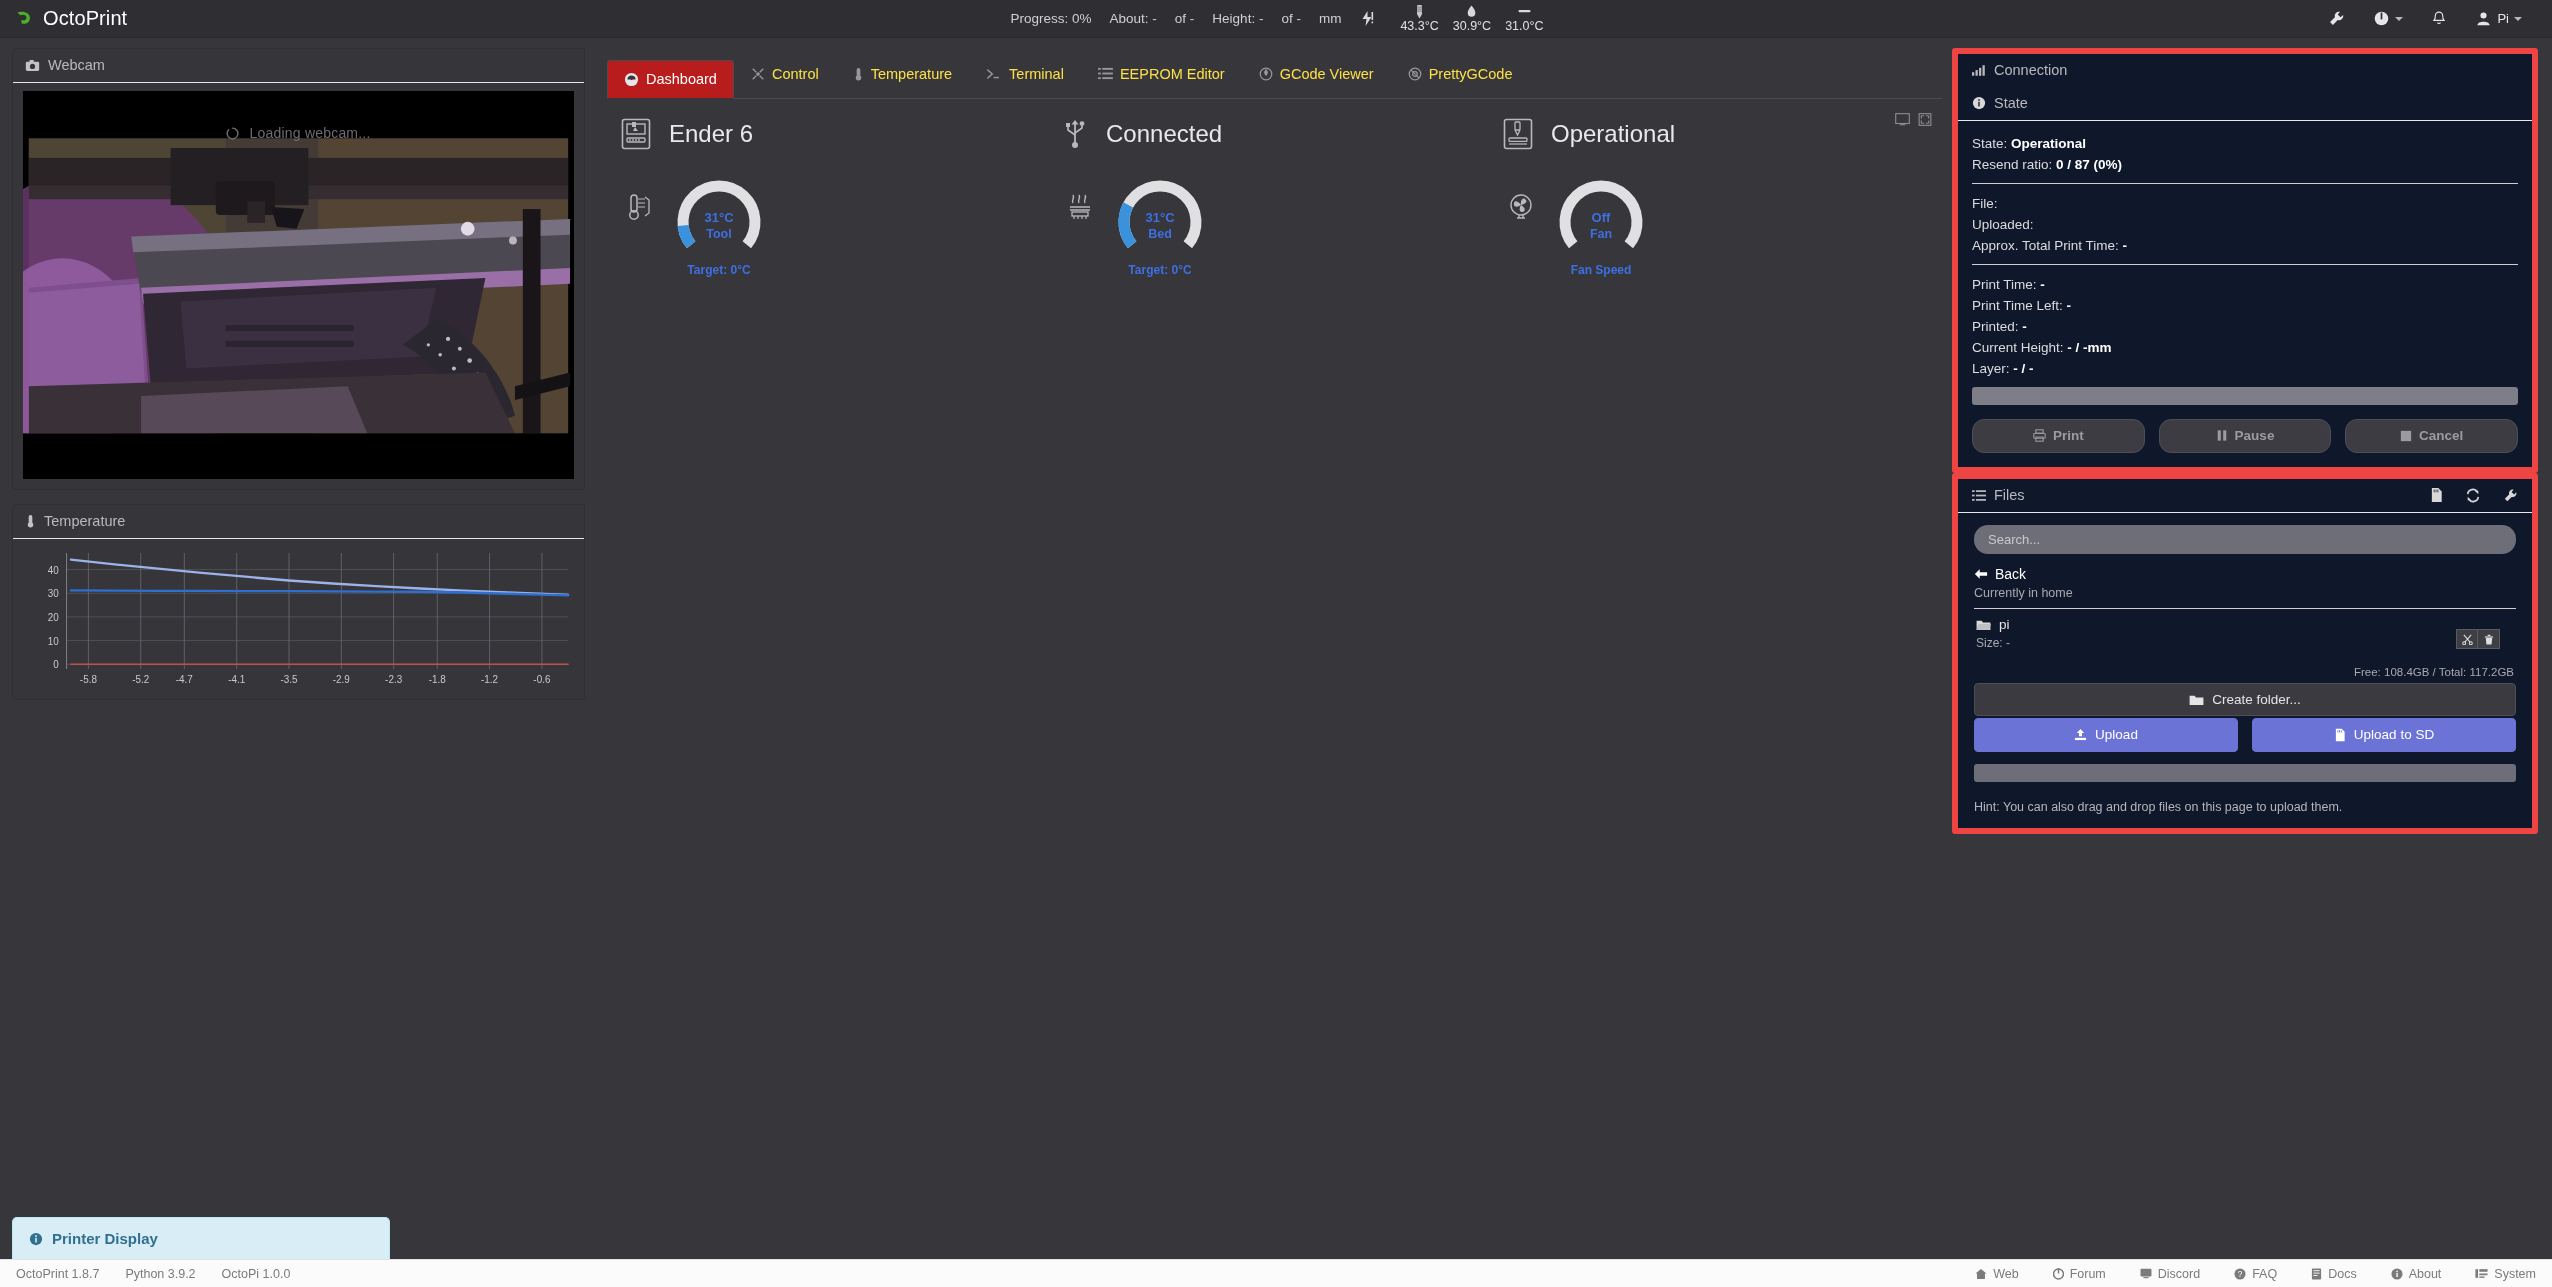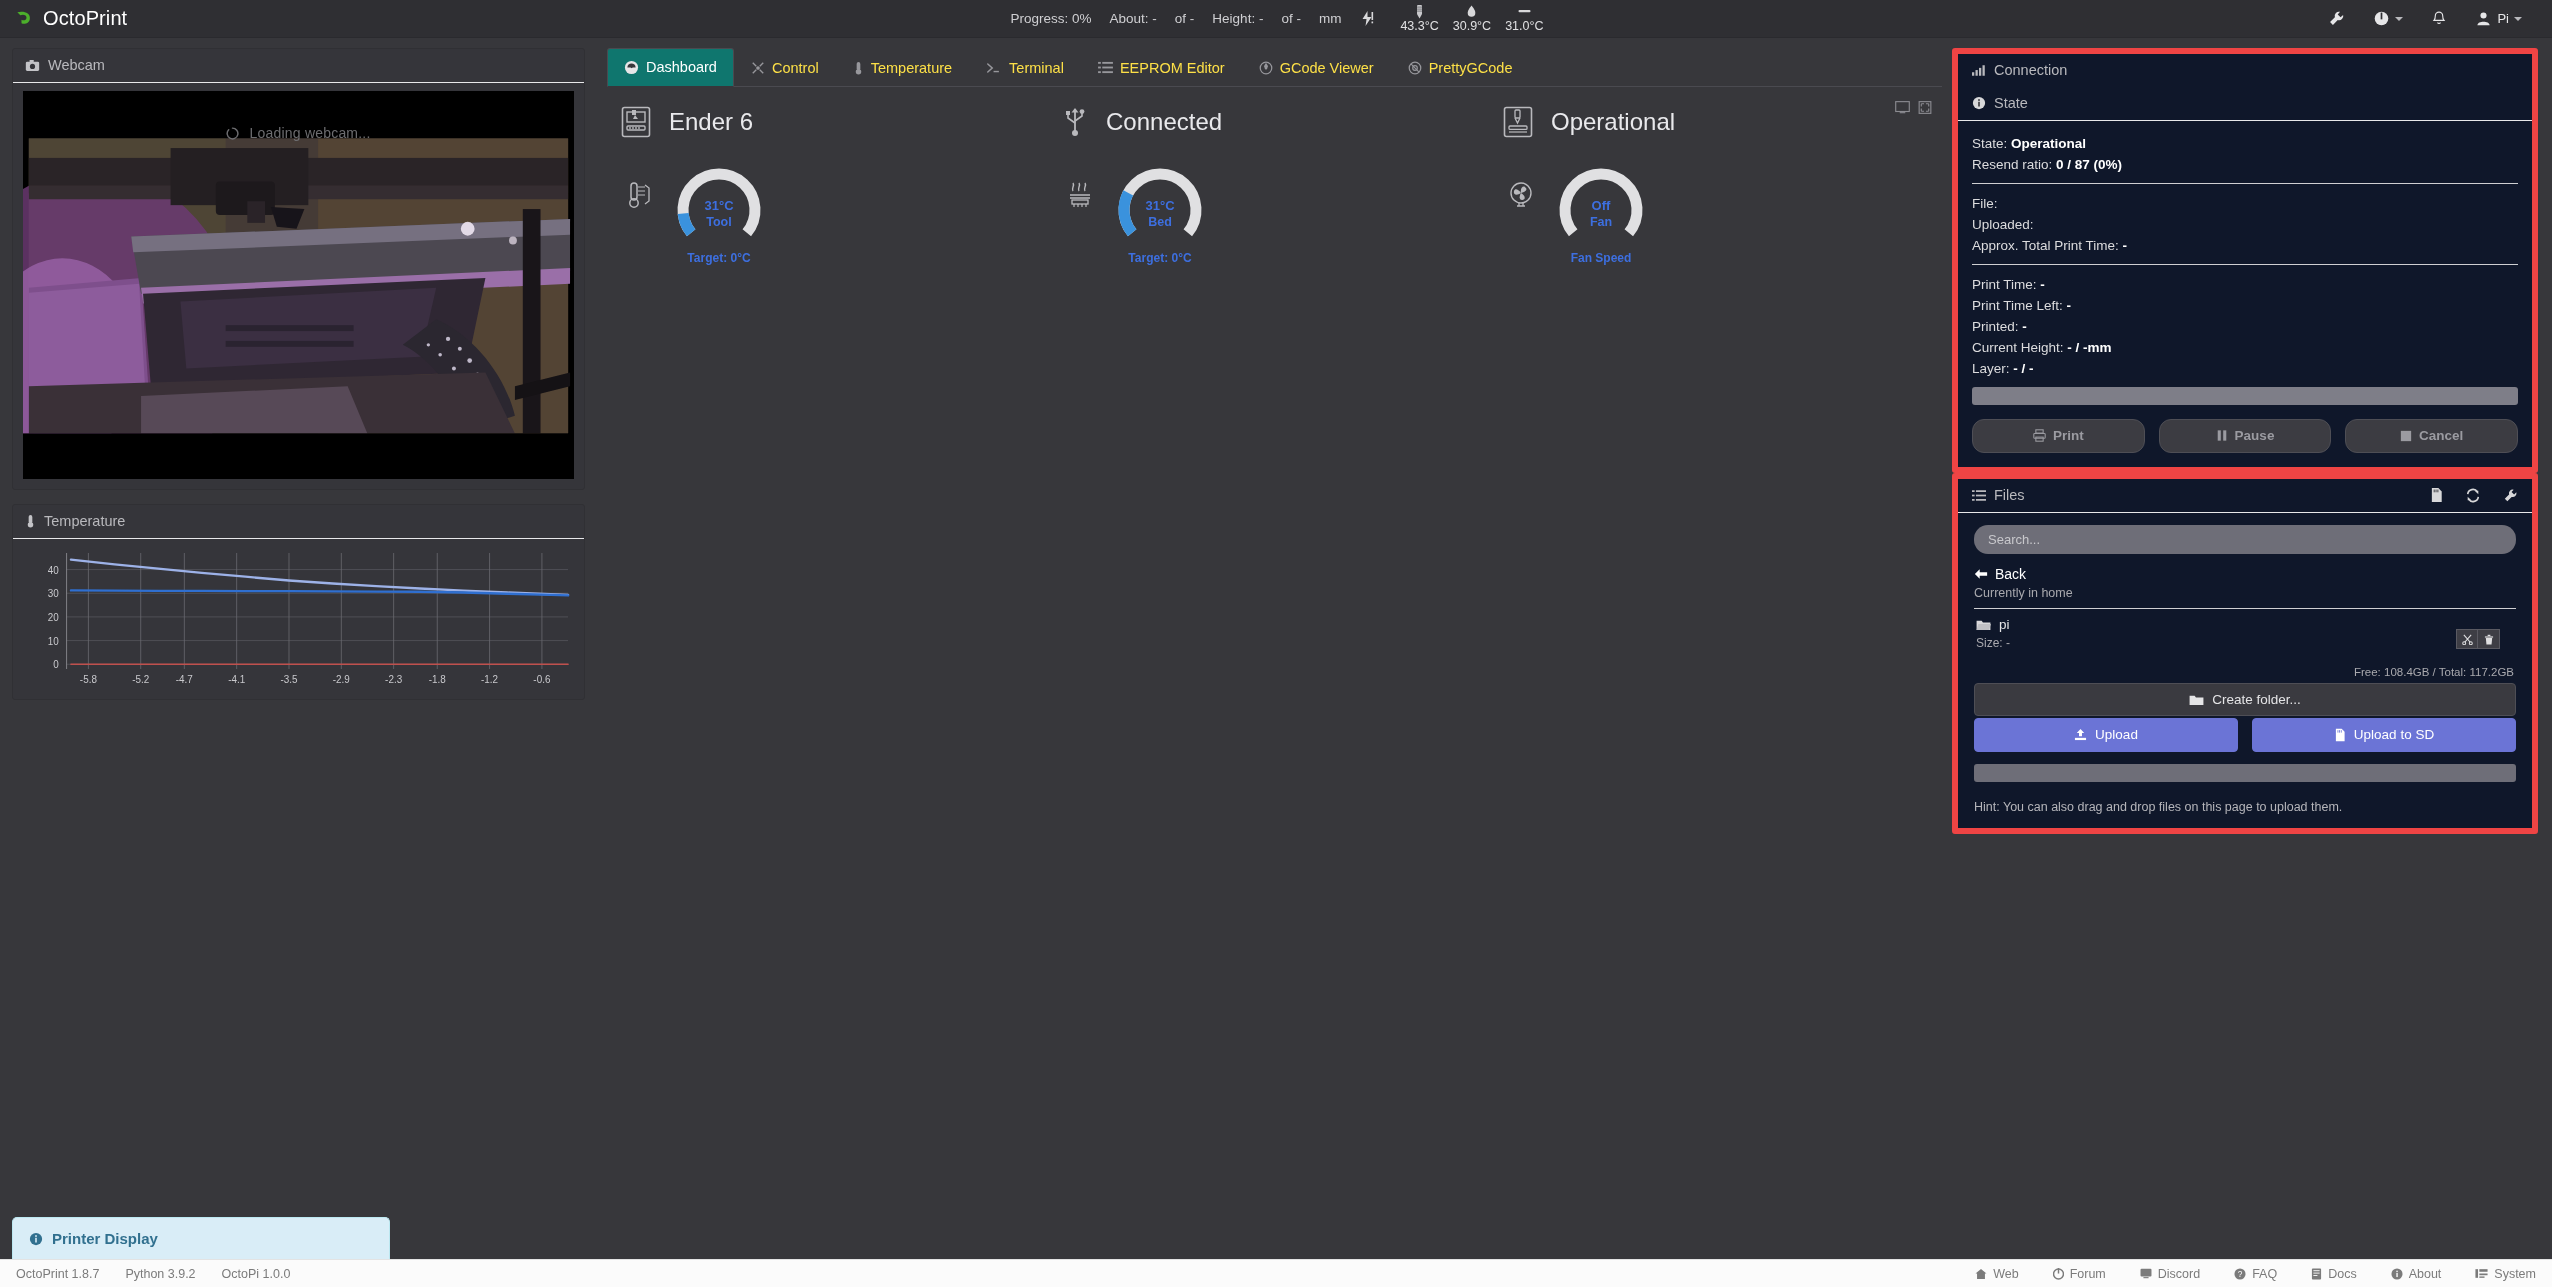--- a/index.html
+++ b/index.html
@@ -65,21 +65,21 @@
   .notif-text { font-size: 14.5px; color: #d6d6d8; padding: 4px 2px 10px 2px; }
 
   
   .center-col { flex: 1 1 auto; min-width: 0; padding: 0 10px; }
   .tabs { display: flex; align-items: stretch; gap: 0; border-bottom: 1px solid #4a4a50; padding-top: 10px; }
   .tab {
     display: flex; align-items: center; gap: 7px; padding: 10px 16px 11px 16px;
     font-size: 14.5px; color: #fde047; cursor: default; border: 1px solid transparent; border-bottom: none;
     margin-bottom: -1px; border-radius: 3px 3px 0 0;
   }
-  .tab.active { color: #ffffff; background: #0f766e; border-color: #4a4a50; border-bottom: 1px solid #37373b; }
+  .tab.active { color: #ffffff; background: #b91c1c; border-color: #4a4a50; border-bottom: 1px solid #37373b; margin-top: 12px; }
 
   .dash { position: relative; padding: 14px 6px 0 6px; }
   .dash-corner { position: absolute; right: 10px; top: 14px; display: flex; gap: 8px; }
   .dash-row { display: flex; }
   .dash-cell { flex: 1 1 0; min-width: 0; }
   .dash-title { display: flex; align-items: center; gap: 16px; padding: 4px 0 0 6px; }
   .dash-title .dt-label { font-size: 24px; color: #e9e9ec; font-weight: 400; }
 
   .gauge-row { display: flex; align-items: flex-start; padding-top: 14px; }
   .gauge-block { display: flex; align-items: flex-start; gap: 6px; padding-left: 6px; }

